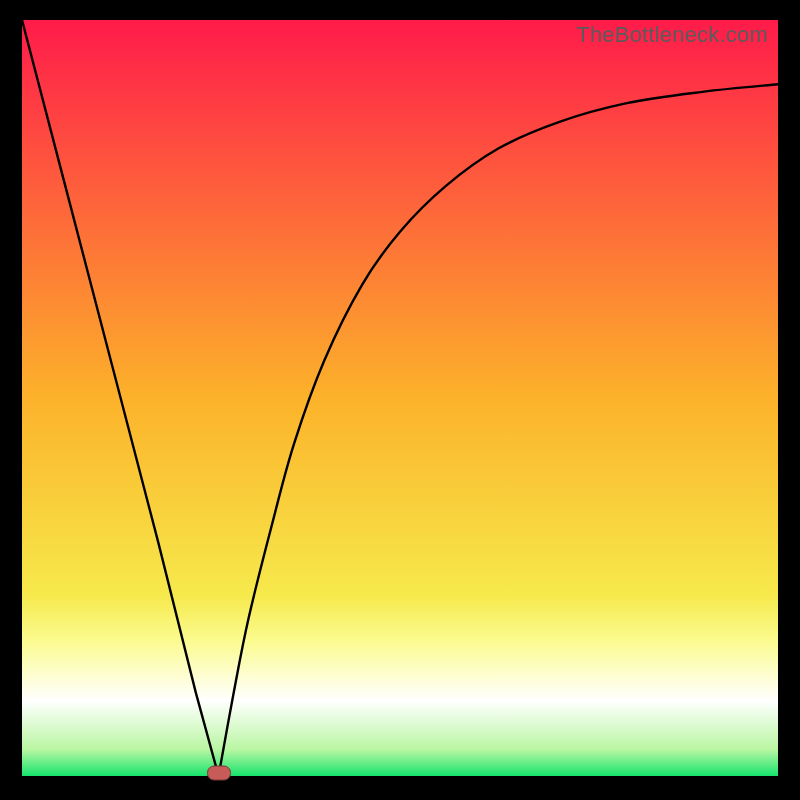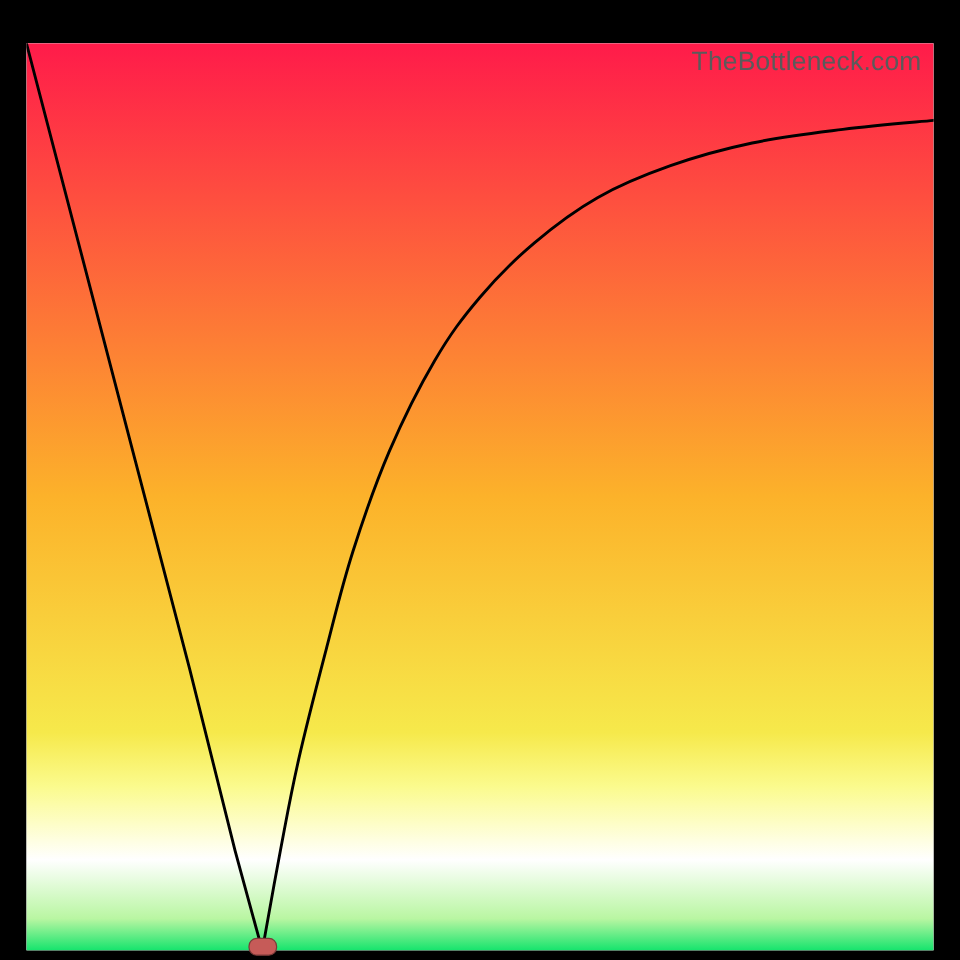--- a/index.html
+++ b/index.html
@@ -7,21 +7,21 @@
     padding: 0;
     width: 800px;
     height: 800px;
     background: #000;
     overflow: hidden;
     font-family: Arial, Helvetica, sans-serif;
   }
   .frame {
     position: absolute;
     left: 22px;
-    top: 36px;
+    top: 20px;
     width: 756px;
     height: 756px;
     background: #fff;
   }
   .plot {
     position: absolute;
     left: 0;
     top: 0;
     width: 756px;
     height: 756px;

